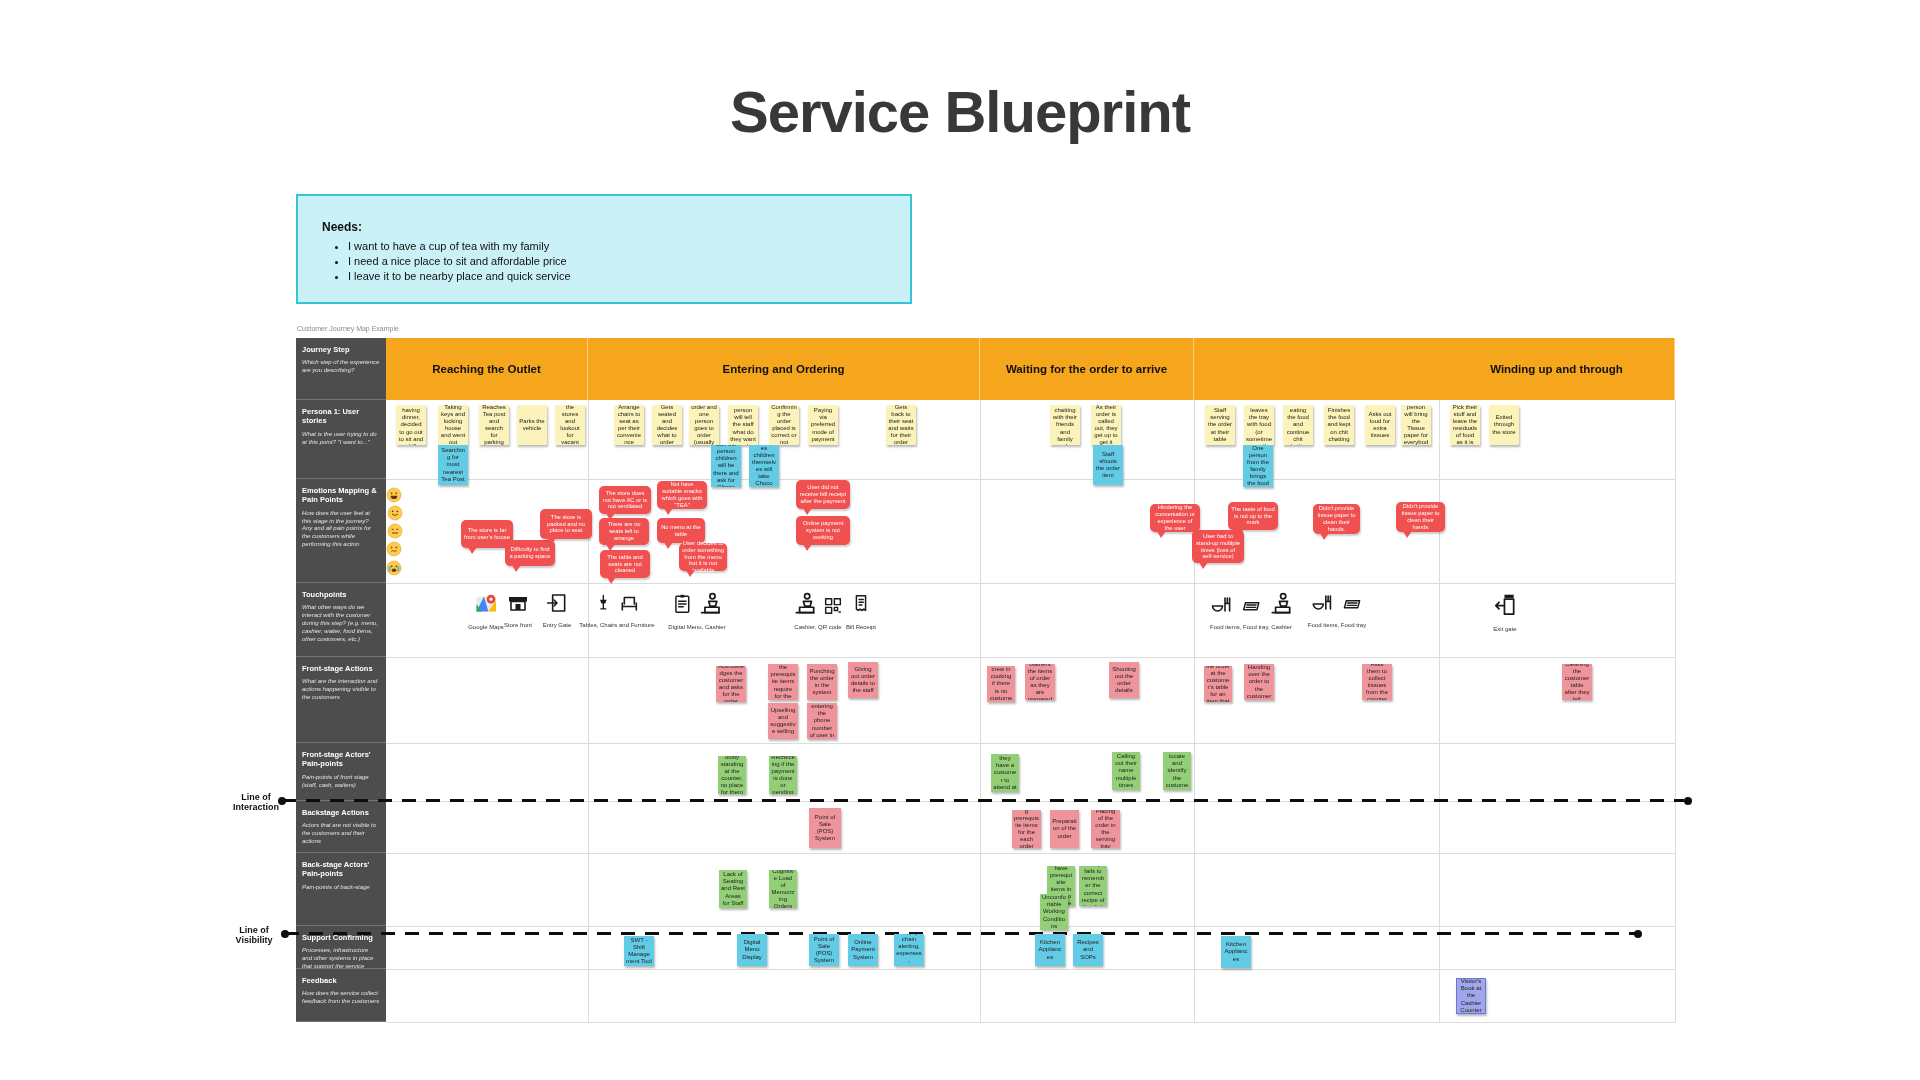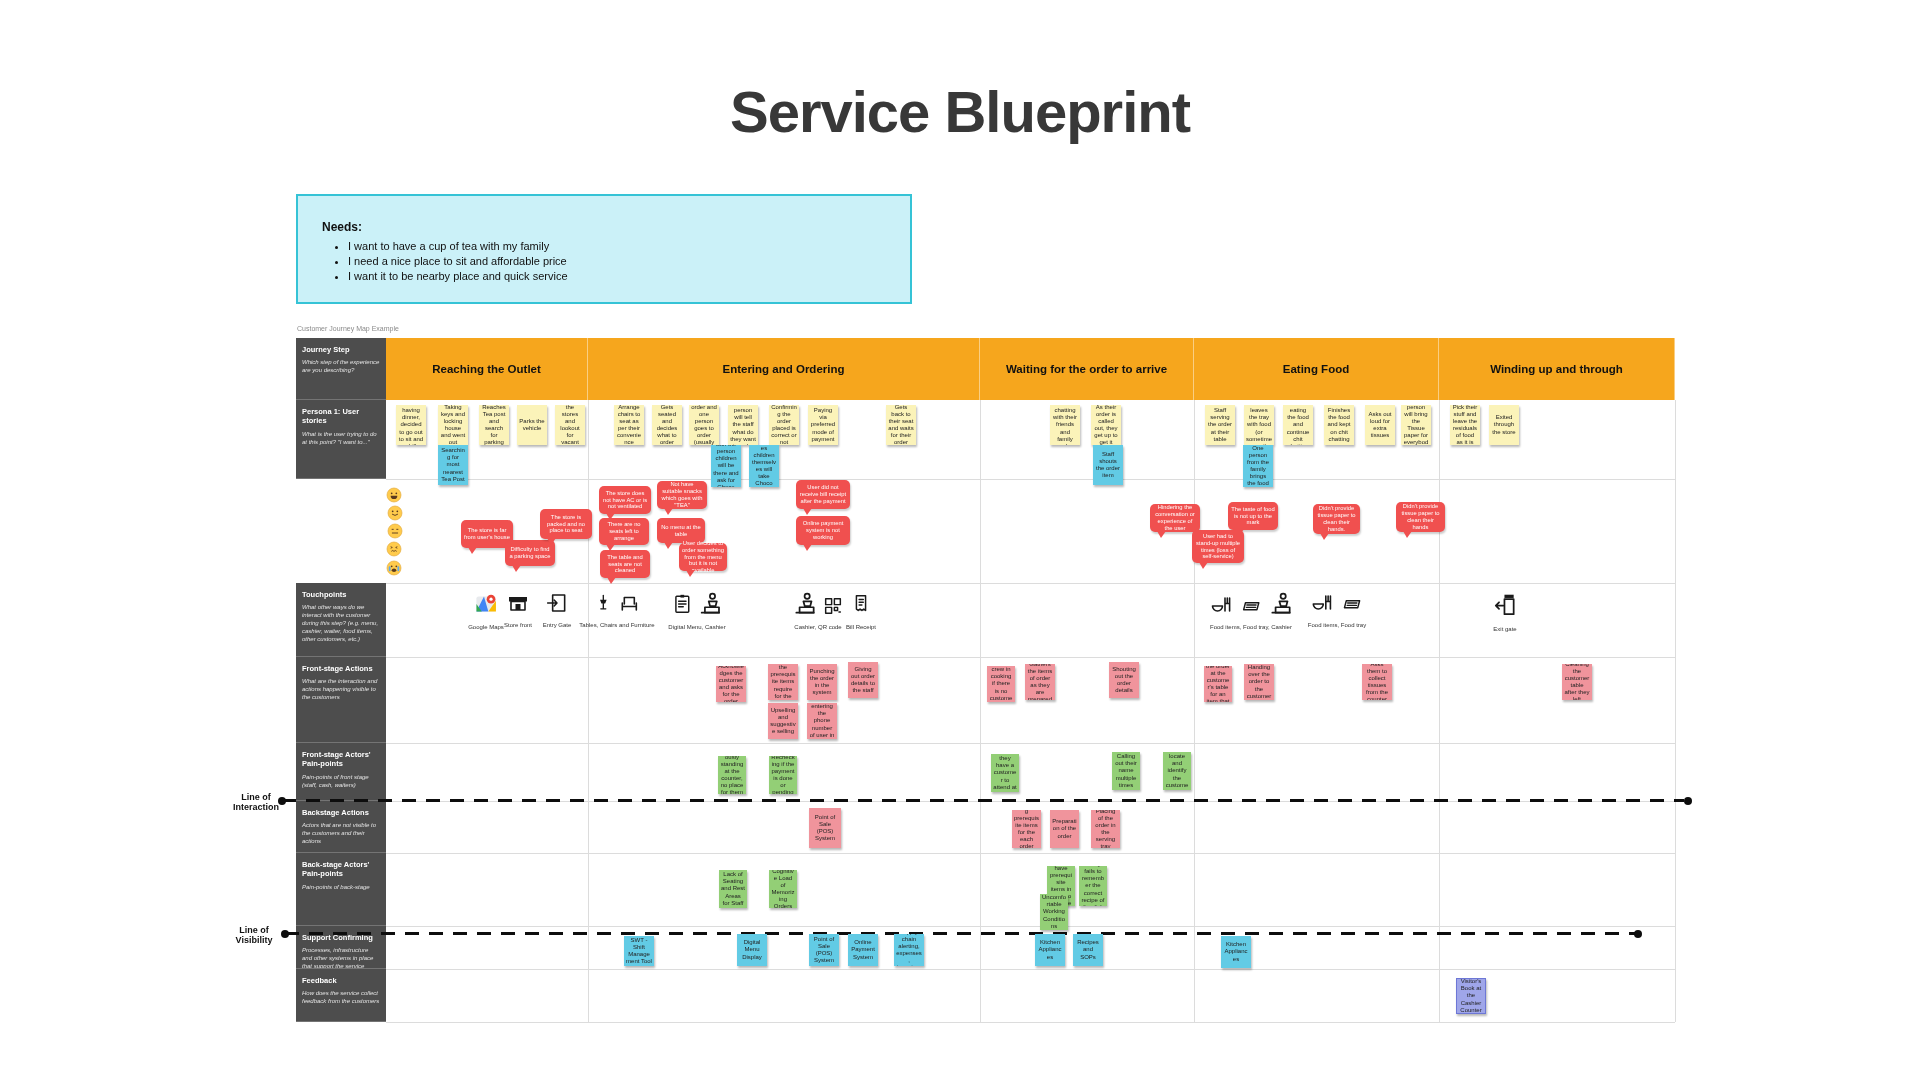--- a/index.html
+++ b/index.html
@@ -54,45 +54,48 @@
 <body>
 
 <div id="board">
   <h1 class="page-title">Service Blueprint</h1>
 
   <div class="needs-box">
     <div class="needs-heading">Needs:</div>
     <ul id="needs-list">
         <li>I want to have a cup of tea with my family</li>
         <li>I need a nice place to sit and affordable price</li>
-        <li>I want it to be nearby place and quick service</li>
+        <li>I leave it to be nearby place and quick service</li>
       </ul>
   </div>
 
   <div class="map-label">Customer Journey Map Example</div>
 
   <div id="table">
     <div class="col-header-bar"></div>
   <div class="col-header" style="left: 90px; width: 202px;">Reaching the Outlet</div>
       <div class="col-header" style="left: 292px; width: 392px;">Entering and Ordering</div>
       <div class="vline" style="left: 292px; height: 622px;"></div>
       <div class="col-header" style="left: 684px; width: 214px;">Waiting for the order to arrive</div>
       <div class="vline" style="left: 684px; height: 622px;"></div>
-      <div class="col-header" style="left: 898px; width: 245px;">Eating Food</div>
       <div class="vline" style="left: 898px; height: 622px;"></div>
       <div class="col-header" style="left: 1143px; width: 236px;">Winding up and through</div>
       <div class="vline" style="left: 1143px; height: 622px;"></div>
       <div class="vline" style="left: 1379px; height: 622px;"></div>
       <div class="row-label" style="top: 0px; height: 62px;">
         <div class="t">Journey Step</div>
         <div class="d">Which step of the experience are you describing?</div>
       </div>
       <div class="row-label" style="top: 62px; height: 79px;">
         <div class="t">Persona 1: User stories</div>
         <div class="d">What is the user trying to do at this point? "I want to..."</div>
+      </div>
+      <div class="row-label" style="top: 141px; height: 104px;">
+        <div class="t">Emotions Mapping &amp; Pain Points</div>
+        <div class="d">How does the user feel at this stage in the journey? Any and all pain points for the customers while performing this action</div>
       </div>
       <div class="hline" style="top: 141px;"></div>
       <div class="row-label" style="top: 245px; height: 74px;">
         <div class="t">Touchpoints</div>
         <div class="d">What other ways do we interact with the customer during this step? (e.g. menu, cashier, waiter, food items, other customers, etc.)</div>
       </div>
       <div class="hline" style="top: 245px;"></div>
       <div class="row-label" style="top: 319px; height: 86px;">
         <div class="t">Front-stage Actions</div>
         <div class="d">What are the interaction and actions happening visible to the customers</div>

